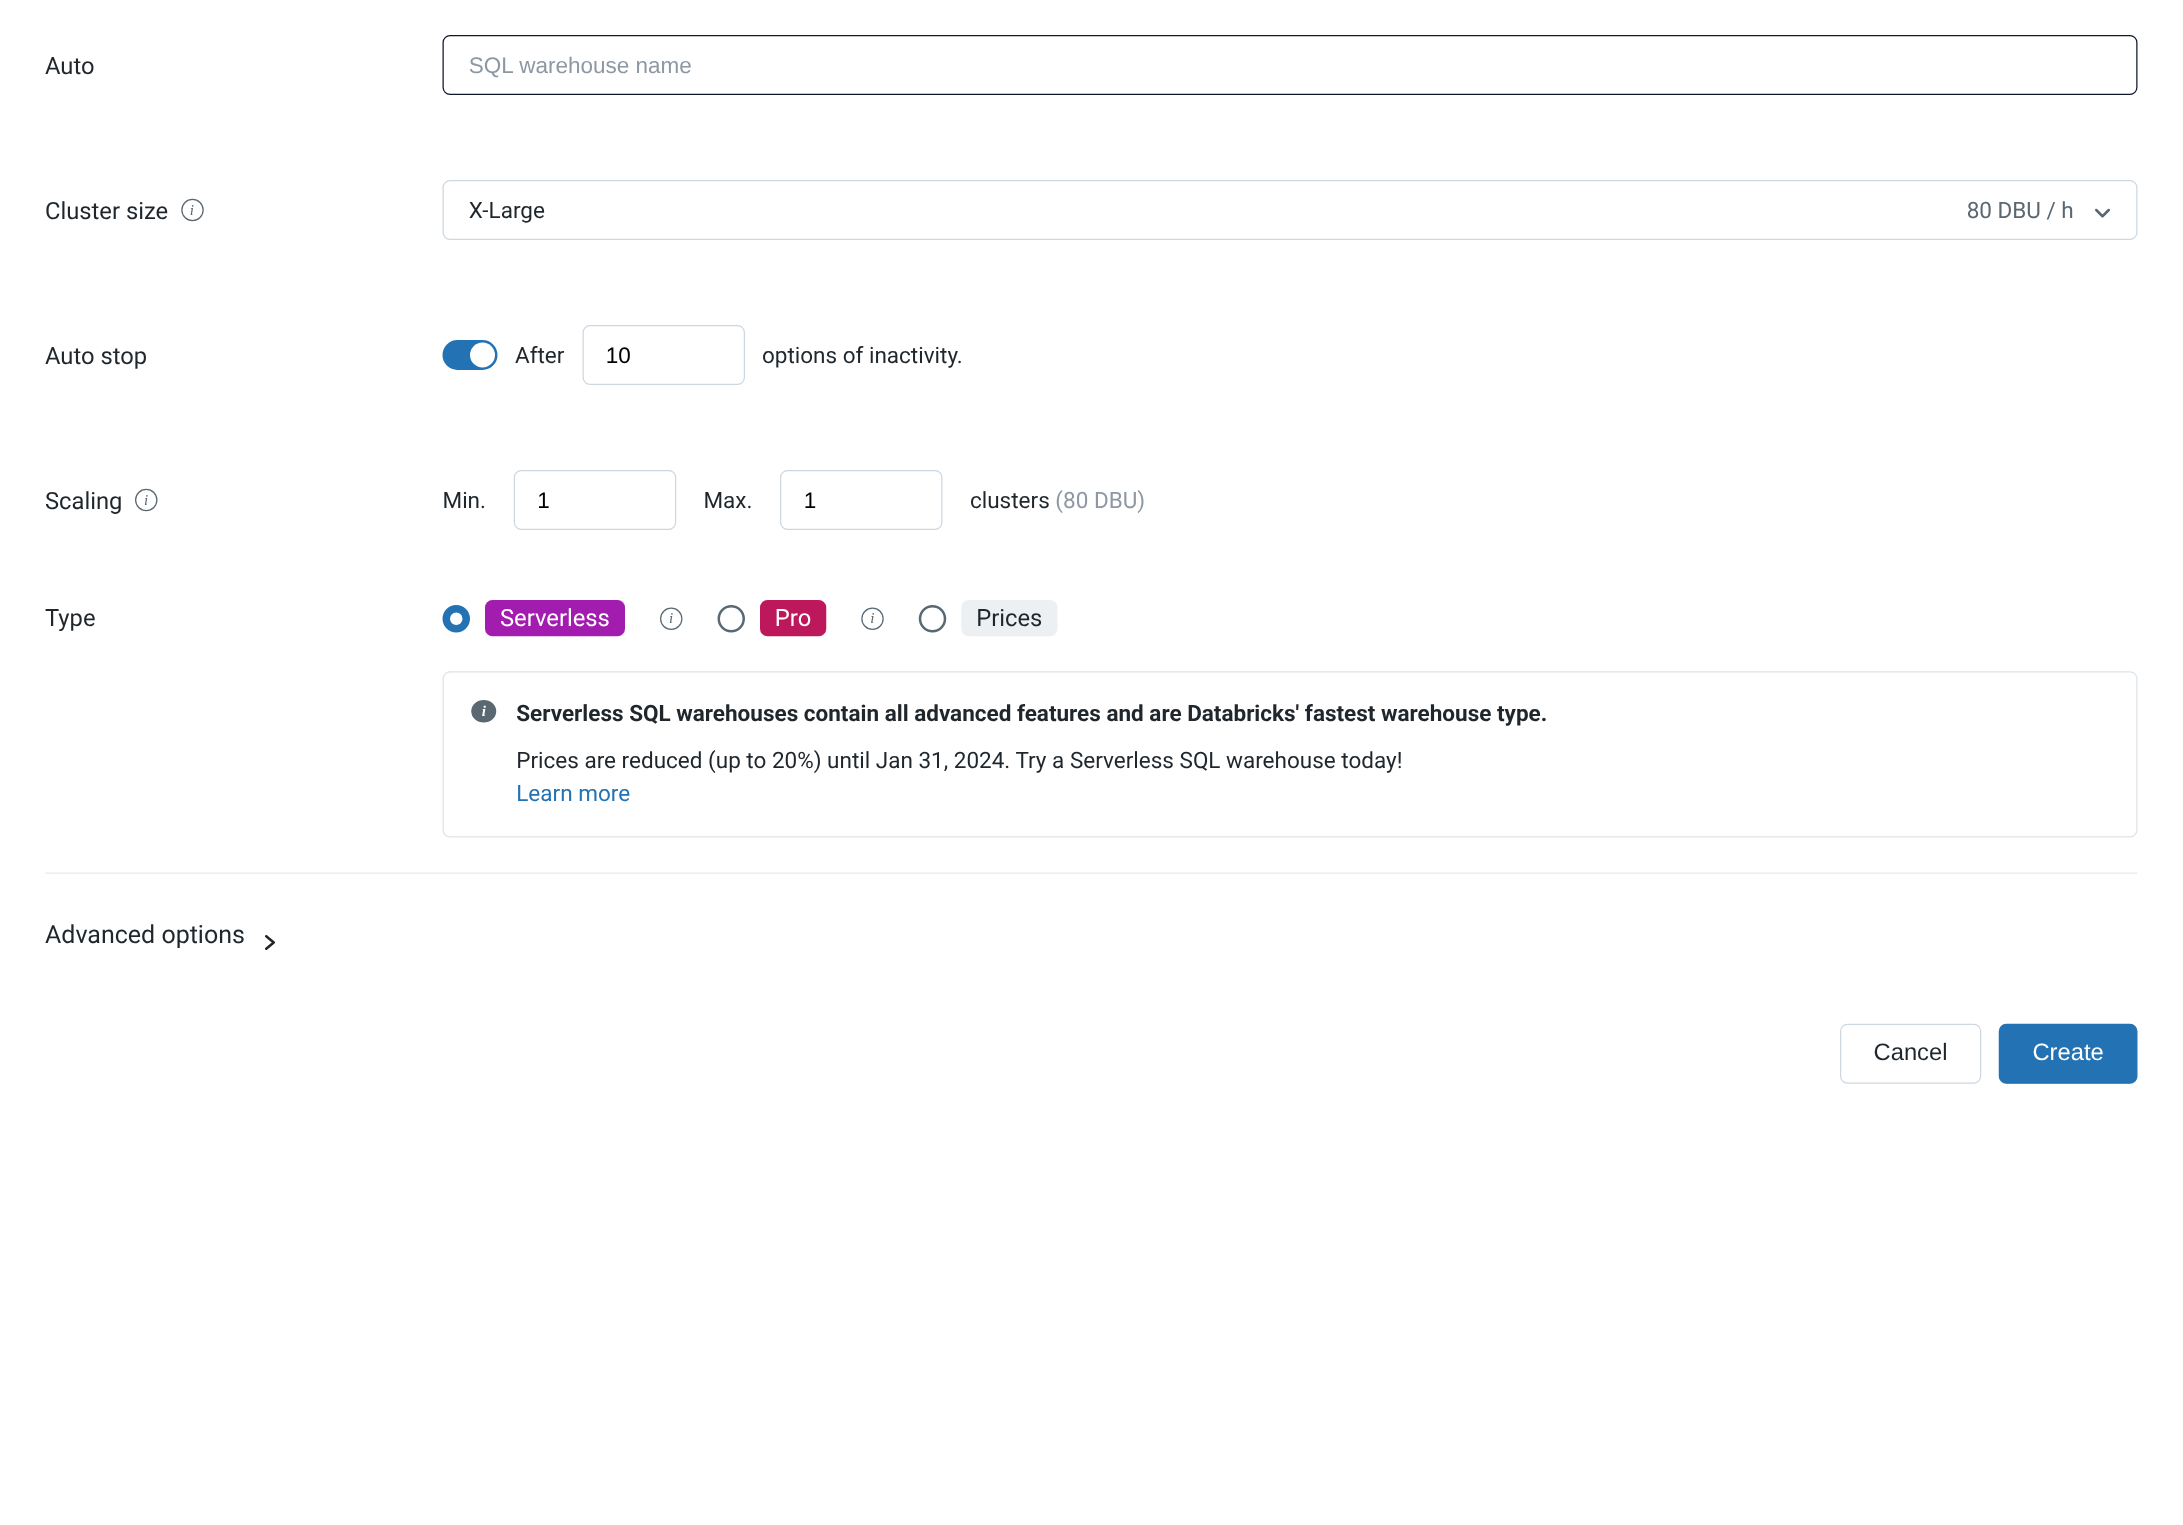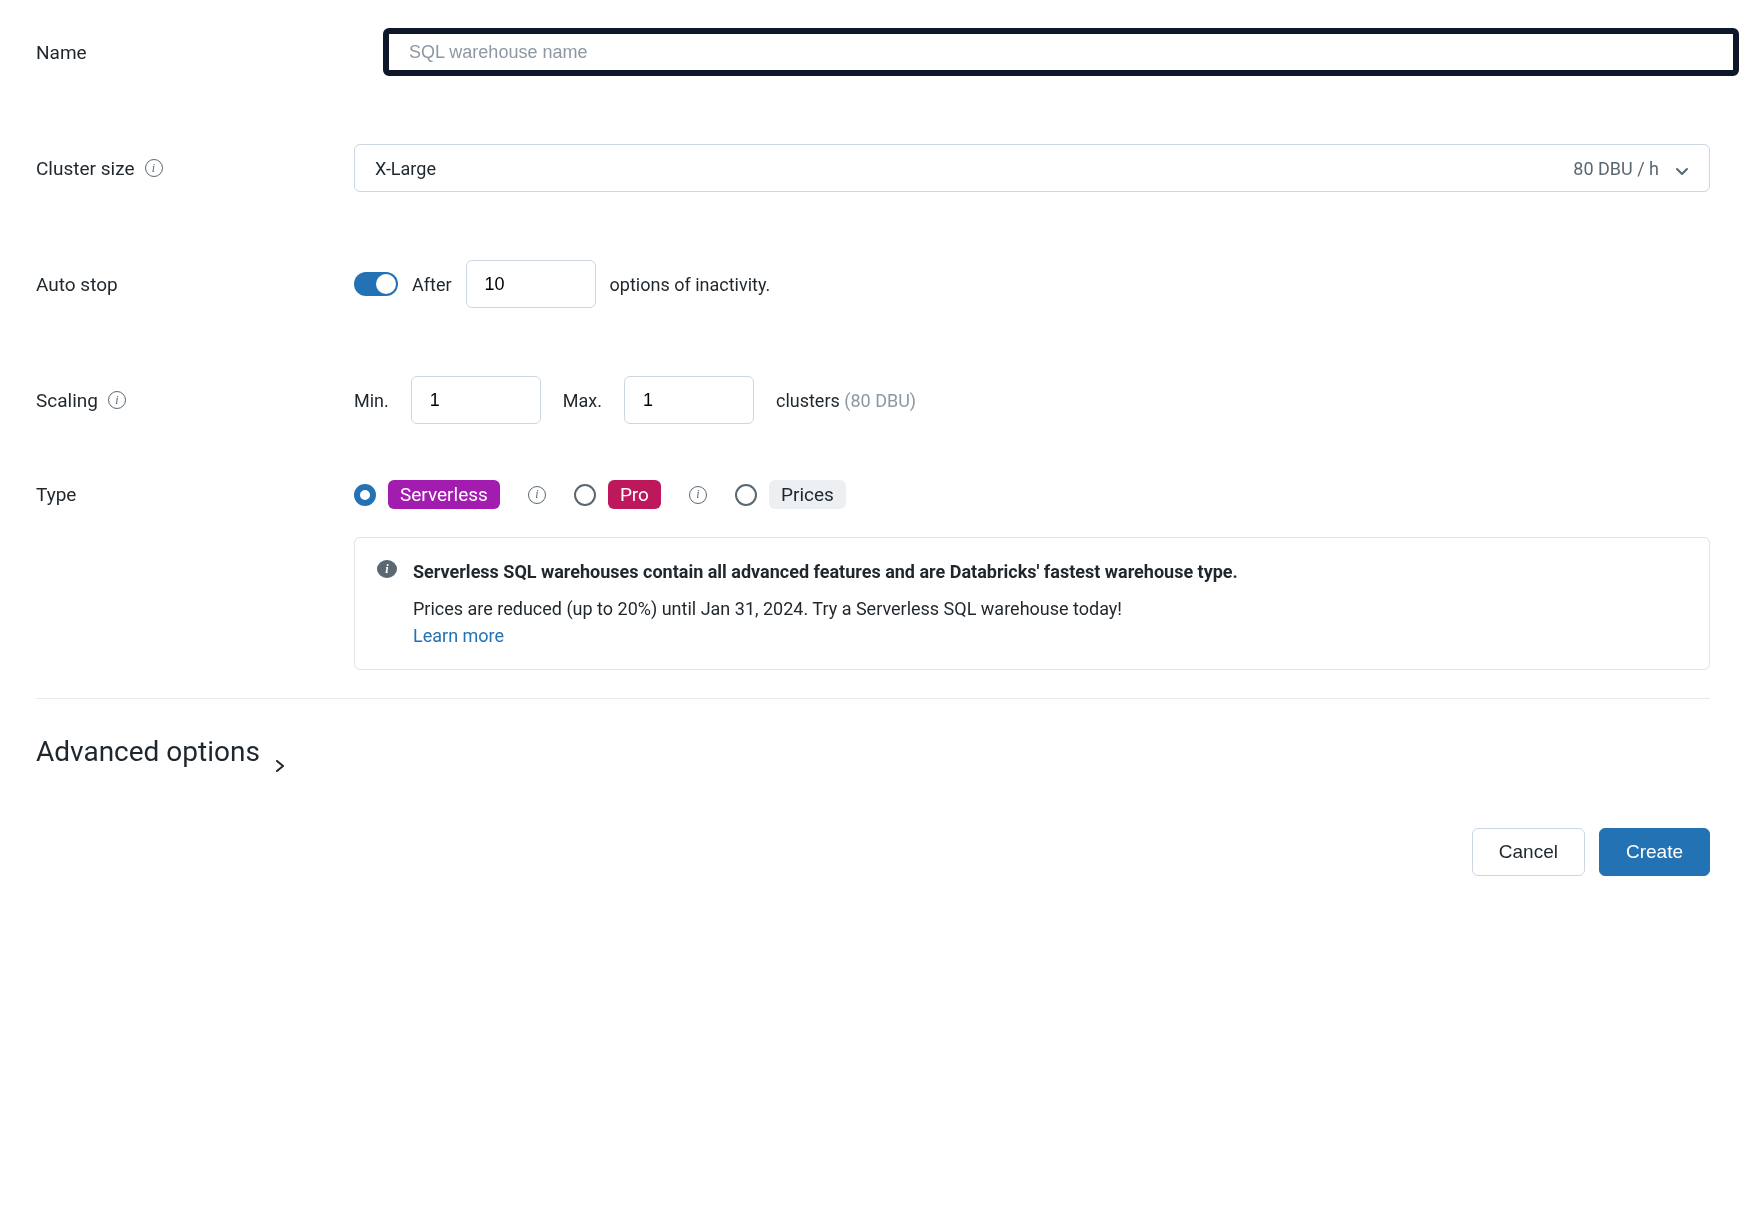--- a/index.html
+++ b/index.html
@@ -55,26 +55,25 @@
       font-family: Georgia, serif;
       cursor: default;
     }
     .info-icon.filled {
       background:#5a6872;color:#fff;border-color:#5a6872;
       font-weight:bold;
     }
     .text-input {
       width: 100%;
       height: 48px;
-      border: 6px solid #0f172a;
+      border: 1px solid #0f172a;
       border-radius: 6px;
       padding: 12px 20px;
       font-size: 18px;
       outline: none;
-      margin-left: 29px;
     }
     .text-input::placeholder { color: #8d98a3; }
     .select {
       width: 100%;
       height: 48px;
       border: 1px solid #cdd7e1;
       border-radius: 6px;
       padding: 0 20px;
       display: flex;
       align-items: center;
@@ -175,21 +174,21 @@
     .learn-link { color: #2272b4; text-decoration: none; cursor: pointer; }
     .divider {
       border: none;
       border-top: 1px solid #e6eaed;
       margin: 0 0 36px;
     }
     .expander {
       display: flex;
       align-items: center;
       gap: 14px;
-      font-size: 28px;
+      font-size: 20px;
       cursor: pointer;
       margin-bottom: 60px;
     }
     .footer {
       display: flex;
       justify-content: flex-end;
       gap: 14px;
     }
     .btn {
       height: 48px;
@@ -212,21 +211,21 @@
     .type-row { align-items: flex-start; margin-bottom: 28px; }
     .type-label-col { padding-top: 3px; }
   </style>
 </head>
 <body>
 
 <div class="container">
 
 
   <div class="form-row">
-    <div class="form-label">Name</div>
+    <div class="form-label">Auto</div>
     <input class="text-input" type="text" placeholder="SQL warehouse name" style="">
   </div>
 
   <div class="form-row">
     <div class="form-label">
       <span>Cluster size</span>
       <span class="info-icon">i</span>
     </div>
     <div class="select">
       <span>X-Large</span>

